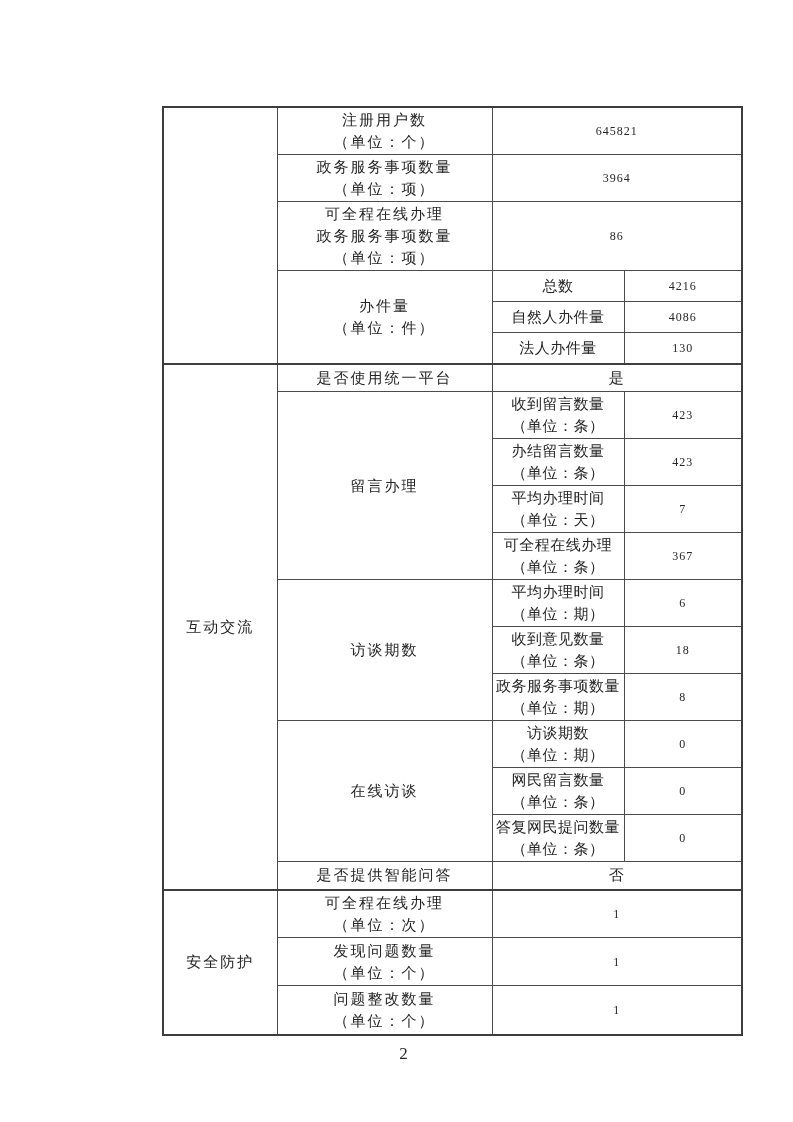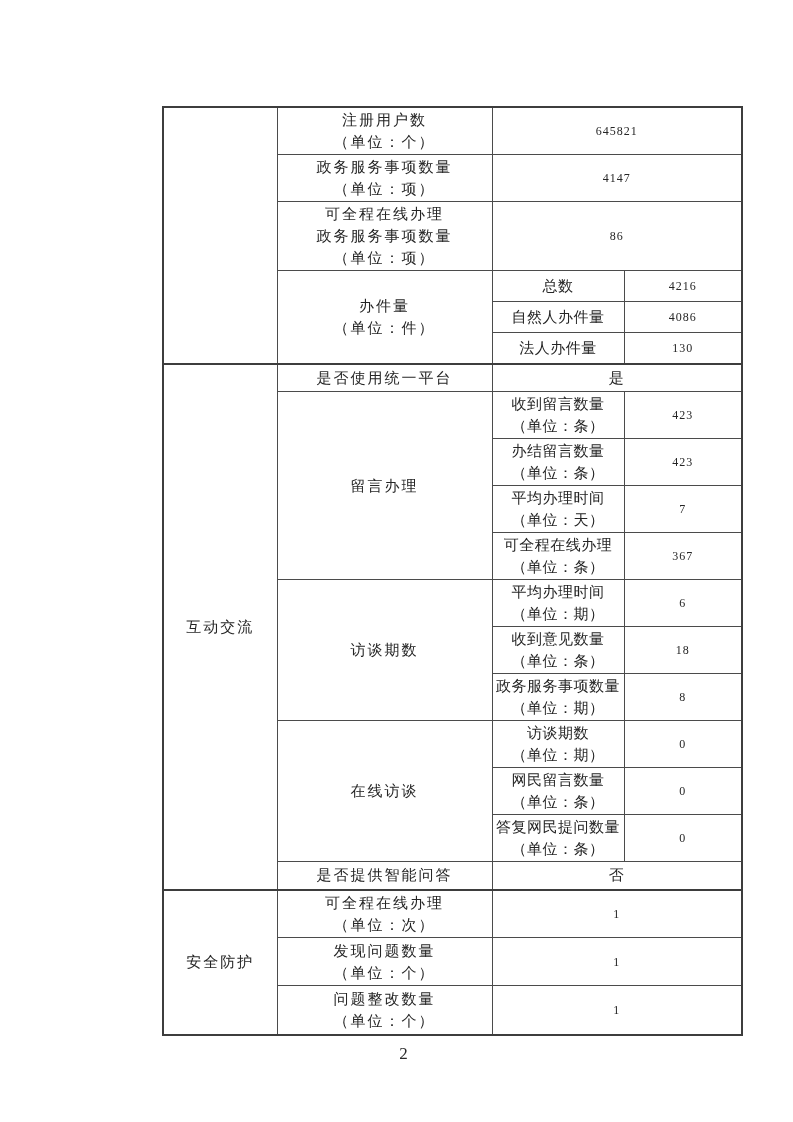--- a/index.html
+++ b/index.html
@@ -72,21 +72,21 @@
 
       <tr style="height:46px">
         <td class="cat" rowspan="6"></td>
         <td class="lbl">注册用户数
 （单位：个）</td>
         <td class="num" colspan="2">645821</td>
       </tr>
       <tr style="height:45px">
         <td class="lbl">政务服务事项数量
 （单位：项）</td>
-        <td class="num" colspan="2">4147</td>
+        <td class="num" colspan="2">3964</td>
       </tr>
       <tr style="height:69px">
         <td class="lbl">可全程在线办理
 政务服务事项数量
 （单位：项）</td>
         <td class="num" colspan="2">86</td>
       </tr>
       <tr style="height:31px">
         <td class="lbl" rowspan="3">办件量
 （单位：件）</td>

